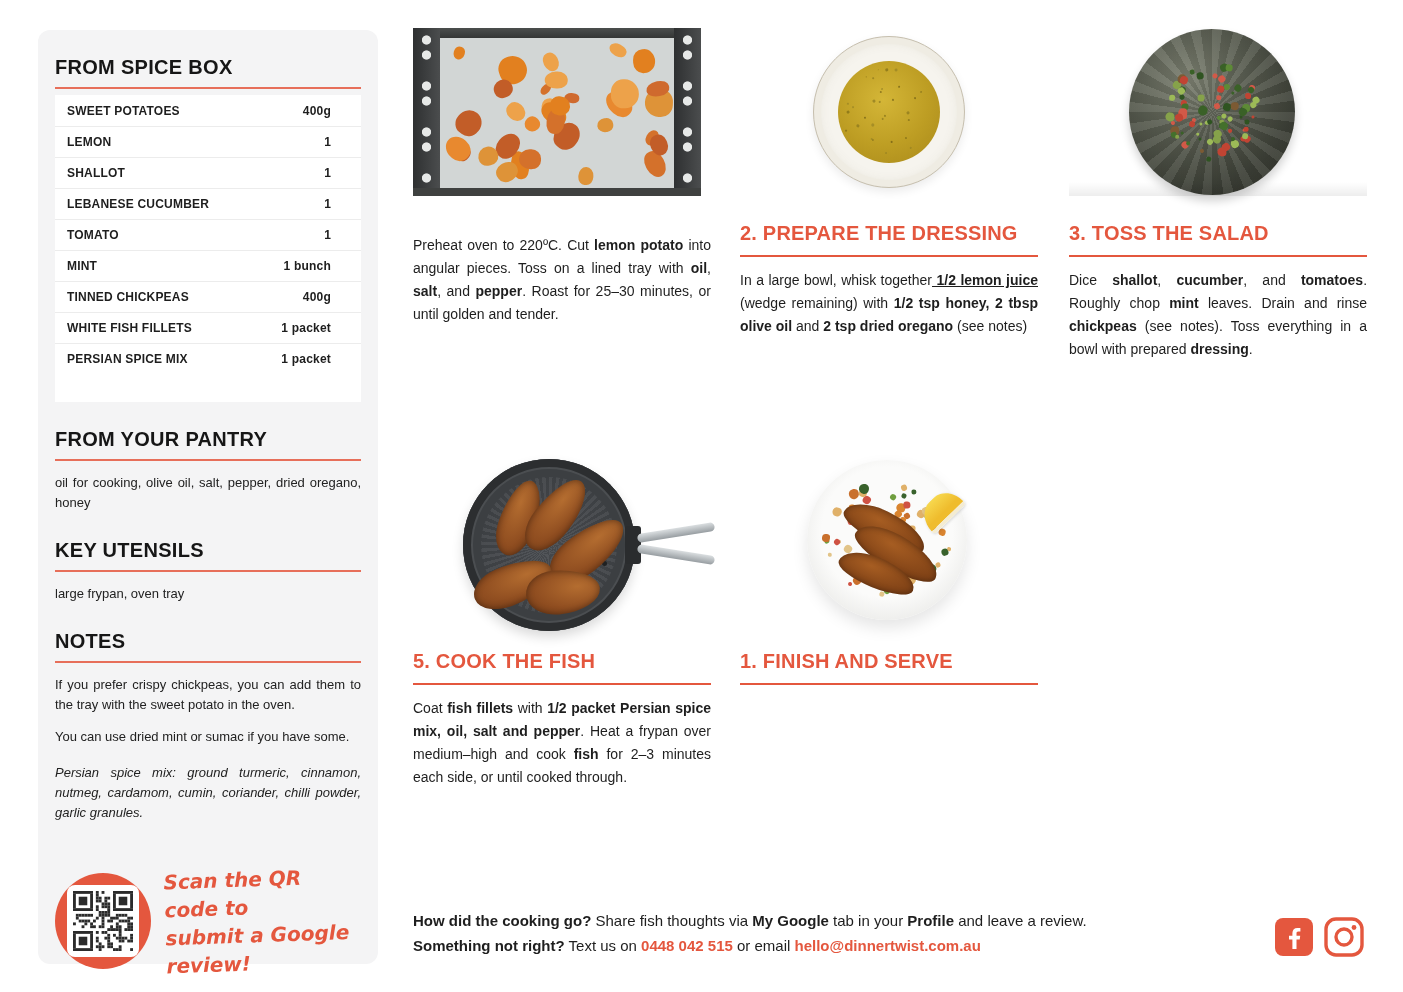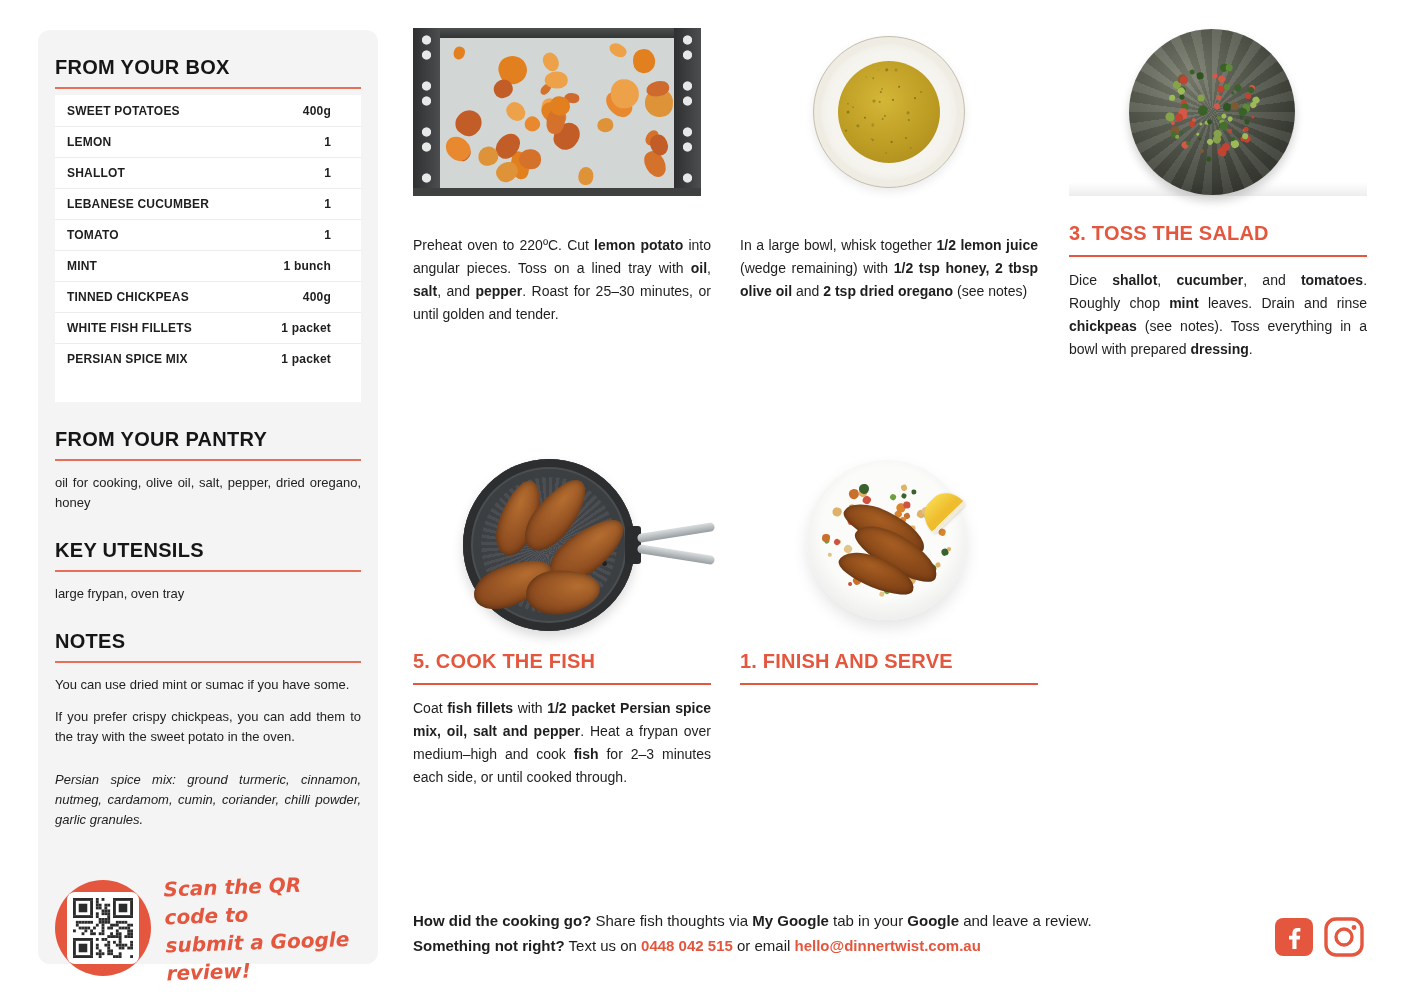--- a/index.html
+++ b/index.html
@@ -22,41 +22,41 @@
   .ing-row{
     display:flex;justify-content:space-between;align-items:center;
     height:31px;padding:0 30px 0 12px;border-top:1px solid #ececec;
     font-size:12px;font-weight:700;letter-spacing:.2px;
   }
   .ing-row:first-child{border-top:none;}
   .side-para{
     font-size:13px;line-height:20px;text-align:justify;margin:12px 0 0;color:#222;
   }
   .side-gap{margin-top:26px;}
-  .notes-italic{font-style:italic;margin-top:23px;}
+  .notes-italic{font-style:italic;margin-top:16px;}
   .qr-row{display:flex;align-items:center;margin-top:42px;}
   .qr-circle{
     width:96px;height:96px;border-radius:50%;background:var(--accent);
     display:flex;align-items:center;justify-content:center;flex:0 0 auto;
   }
   .qr-white{width:72px;height:72px;background:#fff;border-radius:8px;display:flex;align-items:center;justify-content:center;}
   .qr-white svg{width:60px;height:60px;}
   .qr-caption{
     margin-left:14px;color:var(--accent);font-size:20px;line-height:28px;font-weight:600;
     font-style:italic;transform:rotate(-2deg);font-family:"DejaVu Sans",sans-serif;
   }
   
   .step{position:absolute;width:298px;}
   .step h3{
     margin:0;color:var(--accent);font-size:20px;font-weight:800;letter-spacing:.2px;
     padding-bottom:10px;border-bottom:2px solid var(--accent);
   }
   .step p{margin:12px 0 0;font-size:14px;line-height:23px;text-align:justify;}
   .b{font-weight:700;}
-  .u{}
+  .u{text-decoration:underline;}
   
   .photo{position:absolute;overflow:visible;}
   
   .tray{left:413px;top:28px;width:288px;height:168px;background:#d2d6d5;overflow:hidden;}
   .tray:before{content:"";position:absolute;left:0;right:0;top:0;height:10px;background:linear-gradient(#4b4e4d,#343635);}
   .tray:after{content:"";position:absolute;left:0;right:0;bottom:0;height:8px;background:#3f4140;}
   .rail{
     position:absolute;top:0;bottom:0;width:27px;background:linear-gradient(90deg,#2e3031,#4b4d4e);
     background-image:
       radial-gradient(circle 5px at 50% 12px,#e7e9e8 4.2px,transparent 5px),
@@ -143,21 +143,21 @@
   .social{position:absolute;left:1275px;top:916px;display:flex;gap:10px;align-items:center;}
   .social svg{display:block;}
   
   .s1{left:413px;top:222px;} .s2{left:740px;top:222px;} .s3{left:1069px;top:222px;}
   .s4{left:413px;top:650px;} .s5{left:740px;top:650px;}
 </style>
 </head>
 <body>
 
 <aside class="sidebar">
-  <h2 class="sec-title">FROM YOUR BOX</h2>
+  <h2 class="sec-title">FROM SPICE BOX</h2>
   <div class="rule"></div>
   <div class="box-table">
       <div class="ing-row">
         <span>SWEET POTATOES</span>
         <span>400g</span>
       </div>
       <div class="ing-row">
         <span>LEMON</span>
         <span>1</span>
       </div>
@@ -194,22 +194,22 @@
   <h2 class="sec-title side-gap">FROM YOUR PANTRY</h2>
   <div class="rule"></div>
   <p class="side-para">oil for cooking, olive oil, salt, pepper, dried oregano, honey</p>
 
   <h2 class="sec-title side-gap">KEY UTENSILS</h2>
   <div class="rule"></div>
   <p class="side-para">large frypan, oven tray</p>
 
   <h2 class="sec-title side-gap">NOTES</h2>
   <div class="rule"></div>
+  <p class="side-para">If you prefer crispy chickpeas, you can add them to the tray with the sweet potato in the oven.</p>
   <p class="side-para">You can use dried mint or sumac if you have some.</p>
-  <p class="side-para">If you prefer crispy chickpeas, you can add them to the tray with the sweet potato in the oven.</p>
   <p class="side-para notes-italic">Persian spice mix: ground turmeric, cinnamon, nutmeg, cardamom, cumin, coriander, chilli powder, garlic granules.</p>
 
   <div class="qr-row">
     <div class="qr-circle">
       <div class="qr-white">
         <svg id="qr-svg" viewBox="0 0 63 63">
             <rect x="0" y="0" width="21" height="3" fill="#2b2b2b"></rect>
             <rect x="0" y="18" width="21" height="3" fill="#2b2b2b"></rect>
             <rect x="0" y="3" width="3" height="15" fill="#2b2b2b"></rect>
             <rect x="18" y="3" width="3" height="15" fill="#2b2b2b"></rect>
@@ -609,36 +609,37 @@
     <div class="plate-fish" style="left:44px;top:76px;width:92px;height:34px;transform:rotate(30deg)"></div>
     <div class="plate-fish" style="left:30px;top:98px;width:80px;height:30px;transform:rotate(22deg)"></div>
     <div class="lemon"></div>
   </div>
 </div>
 
 <div class="step s1">
   <p><span>Preheat oven to 220ºC. Cut </span><span class="b">lemon potato</span><span> into angular pieces. Toss on a lined tray with </span><span class="b">oil</span><span>, </span><span class="b">salt</span><span>, and </span><span class="b">pepper</span><span>. Roast for 25–30 minutes, or until golden and tender.</span></p>
 </div>
 <div class="step s2">
+  <h3>2. PREPARE THE DRESSING</h3>
   <p><span>In a large bowl, whisk together</span><span class="b u"> 1/2 lemon juice</span><span> (wedge remaining) with </span><span class="b">1/2 tsp honey, 2 tbsp olive oil</span><span> and </span><span class="b">2 tsp dried oregano</span><span> (see notes)</span></p>
 </div>
 <div class="step s3">
   <h3>3. TOSS THE SALAD</h3>
   <p><span>Dice </span><span class="b">shallot</span><span>, </span><span class="b">cucumber</span><span>, and </span><span class="b">tomatoes</span><span>. Roughly chop </span><span class="b">mint</span><span> leaves. Drain and rinse </span><span class="b">chickpeas</span><span> (see notes). Toss everything in a bowl with prepared </span><span class="b">dressing</span><span>.</span></p>
 </div>
 <div class="step s4">
   <h3>5. COOK THE FISH</h3>
   <p><span>Coat </span><span class="b">fish fillets</span><span> with </span><span class="b">1/2 packet Persian spice mix, oil, salt and pepper</span><span>. Heat a frypan over medium–high and cook </span><span class="b">fish</span><span> for 2–3 minutes each side, or until cooked through.</span></p>
 </div>
 <div class="step s5">
   <h3>1. FINISH AND SERVE</h3>
 </div>
 
 <div class="footer">
-  <div class="line"><span class="b">How did the cooking go?</span><span> Share fish thoughts via </span><span class="b">My Google</span><span> tab in your </span><span class="b">Google</span><span> and leave a review.</span></div>
+  <div class="line"><span class="b">How did the cooking go?</span><span> Share fish thoughts via </span><span class="b">My Google</span><span> tab in your </span><span class="b">Profile</span><span> and leave a review.</span></div>
   <div class="line">
     <span class="b">Something not right?</span><span> Text us on </span><span class="accent-link">0448 042 515</span><span> or email </span><span class="accent-link">hello@dinnertwist.com.au</span>
   </div>
 </div>
 
 <div class="social">
   <svg width="38" height="38" viewBox="0 0 38 38">
     <rect x="0" y="0" width="38" height="38" rx="8" fill="#E4573E"></rect>
     <path d="M21.5 31v-9.5h3.2l.5-3.8h-3.7v-2.4c0-1.1.3-1.9 1.9-1.9h2V10c-.4 0-1.6-.1-3-.1-3 0-5 1.8-5 5.1v2.7H14v3.8h3.4V31z" fill="#fff"></path>
   </svg>

